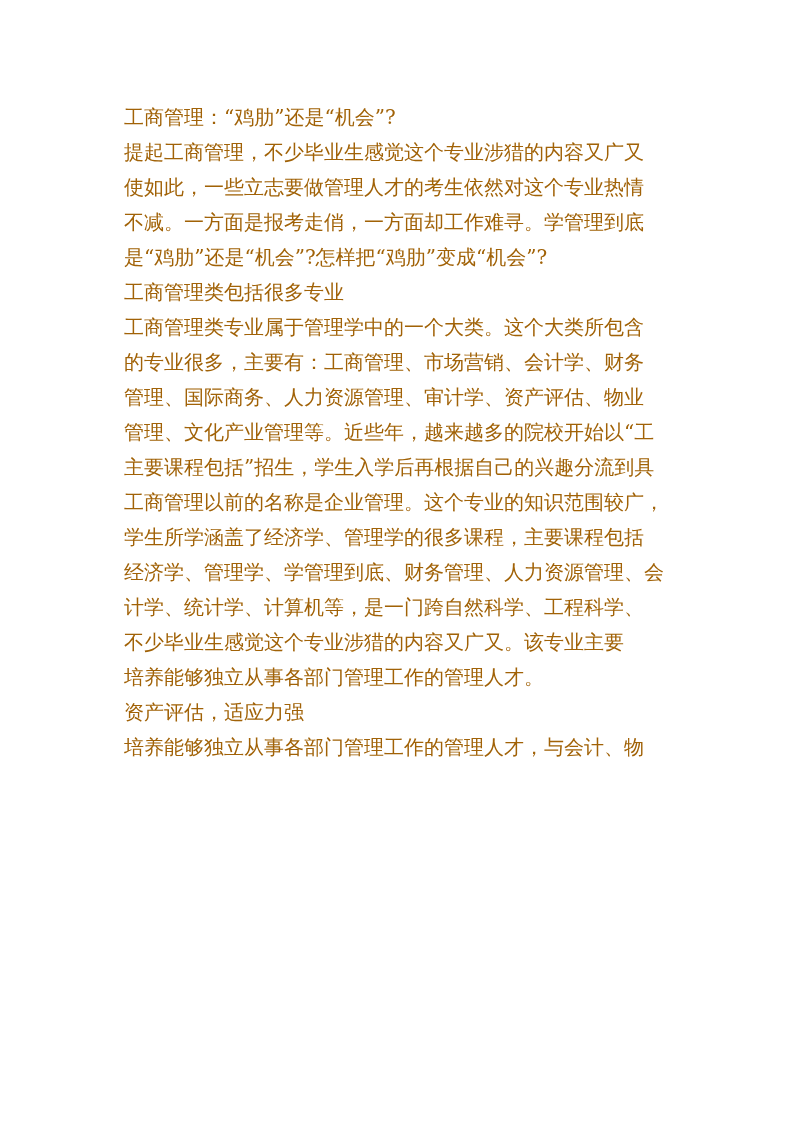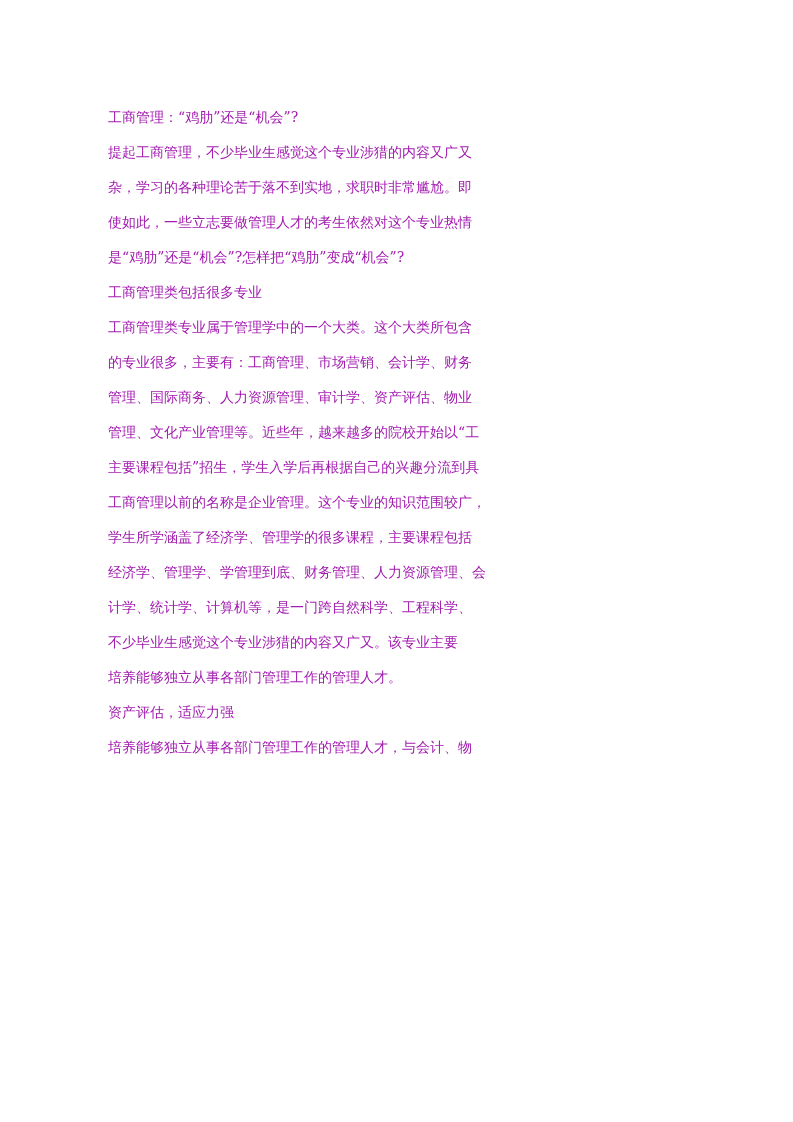--- a/index.html
+++ b/index.html
@@ -8,42 +8,42 @@
       background: #ffffff;
     }
     body {
       width: 793px;
       height: 1122px;
       position: relative;
       overflow: hidden;
     }
     .page {
       position: absolute;
-      left: 108px;
+      left: 124px;
       top: 100px;
       width: 560px;
       font-family: "DejaVu Serif", "Liberation Serif", serif;
-      font-size: 14px;
+      font-size: 20px;
       line-height: 35px;
-      color: #a21caf;
+      color: #a16207;
     }
     .line {
       display: block;
       white-space: nowrap;
       height: 35px;
     }
   </style>
 </head>
 <body>
 
 <div class="page">
   <span class="line">工商管理：“鸡肋”还是“机会”?</span>
   <span class="line">提起工商管理，不少毕业生感觉这个专业涉猎的内容又广又</span>
-  <span class="line">杂，学习的各种理论苦于落不到实地，求职时非常尴尬。即</span>
   <span class="line">使如此，一些立志要做管理人才的考生依然对这个专业热情</span>
+  <span class="line">不减。一方面是报考走俏，一方面却工作难寻。学管理到底</span>
   <span class="line">是“鸡肋”还是“机会”?怎样把“鸡肋”变成“机会”?</span>
   <span class="line">工商管理类包括很多专业</span>
   <span class="line">工商管理类专业属于管理学中的一个大类。这个大类所包含</span>
   <span class="line">的专业很多，主要有：工商管理、市场营销、会计学、财务</span>
   <span class="line">管理、国际商务、人力资源管理、审计学、资产评估、物业</span>
   <span class="line">管理、文化产业管理等。近些年，越来越多的院校开始以“工</span>
   <span class="line">主要课程包括”招生，学生入学后再根据自己的兴趣分流到具</span>
   <span class="line">工商管理以前的名称是企业管理。这个专业的知识范围较广，</span>
   <span class="line">学生所学涵盖了经济学、管理学的很多课程，主要课程包括</span>
   <span class="line">经济学、管理学、学管理到底、财务管理、人力资源管理、会</span>

